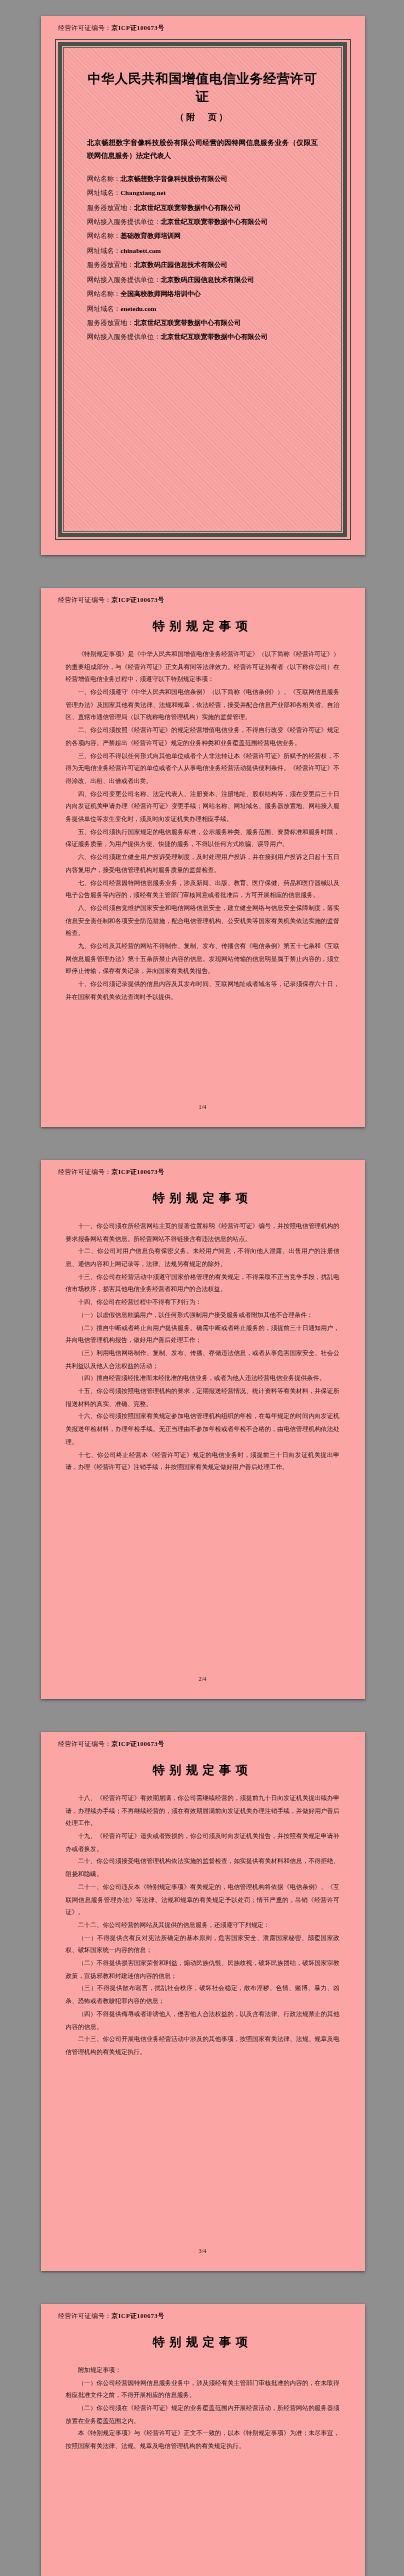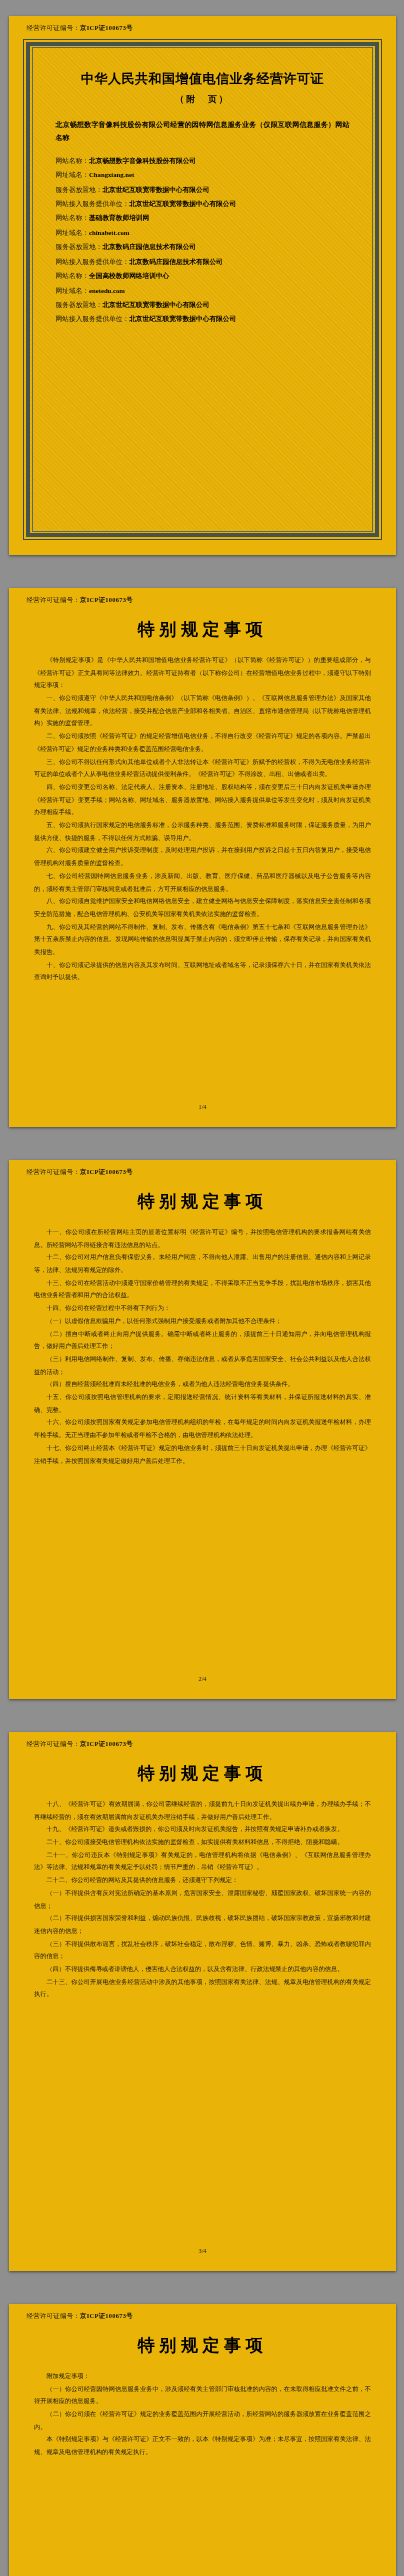--- a/index.html
+++ b/index.html
@@ -16,23 +16,23 @@
     padding-top:15.5px;
     display:flex;
     flex-direction:column;
     align-items:center;
     row-gap:33px;
     background:#8f8f8f;
     overflow:hidden;
   }
   .page{
     flex:none;
-    width:387px;
+    width:324px;
     height:539px;
-    background:#eab308;
+    background:#fca5a5;
     box-shadow:0 0.5px 2.6px rgba(0,0,0,.5);
     position:relative;
     box-sizing:border-box;
   }
   .page-header{
     position:absolute;
     top:8.8px;
     left:17.5px;
     font-size:6.4px;
     letter-spacing:0.3px;
@@ -92,21 +92,21 @@
     line-height:2.15;
     white-space:nowrap;
     overflow:hidden;
   }
   .info-label{color:#111;}
   .info-value{font-weight:bold;color:#000;}
   
   .prov-title{
     margin:30px 0 0 0;
     text-align:center;
-    font-size:17px;
+    font-size:12px;
     font-weight:bold;
     letter-spacing:4.6px;
     color:#000;
   }
   .prov-body{
     margin:13.4px 25px 0 25px;
     font-size:6.2px;
     line-height:2.05;
     text-align:justify;
     color:#141414;
@@ -131,21 +131,21 @@
 
   <section class="page">
     <div class="page-header">
       <span>经营许可证编号：</span><span class="num">京ICP证100673号</span>
     </div>
     <div class="cert-frame">
       <div class="cert-band">
         <div class="cert-inner">
           <h1 class="cert-title">中华人民共和国增值电信业务经营许可证</h1>
           <div class="cert-subtitle">（附　页）</div>
-          <p class="cert-intro">北京畅想数字音像科技股份有限公司经营的因特网信息服务业务（仅限互联网信息服务）网站名称</p>
+          <p class="cert-intro">北京畅想数字音像科技股份有限公司经营的因特网信息服务业务（仅限互联网信息服务）法定代表人</p>
           <div class="info-rows">
 
               <div class="info-row">
                 <span class="info-label">网站名称：</span><span class="info-value">北京畅想数字音像科技股份有限公司</span>
               </div>
 
               <div class="info-row">
                 <span class="info-label">网址域名：</span><span class="info-value">Changxiang.net</span>
               </div>
 

